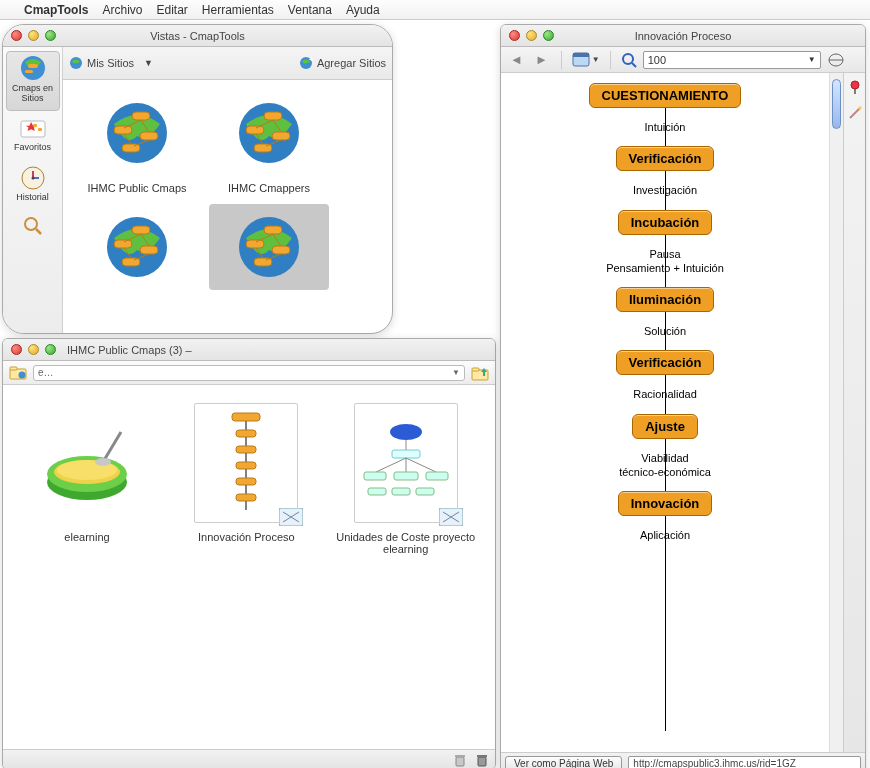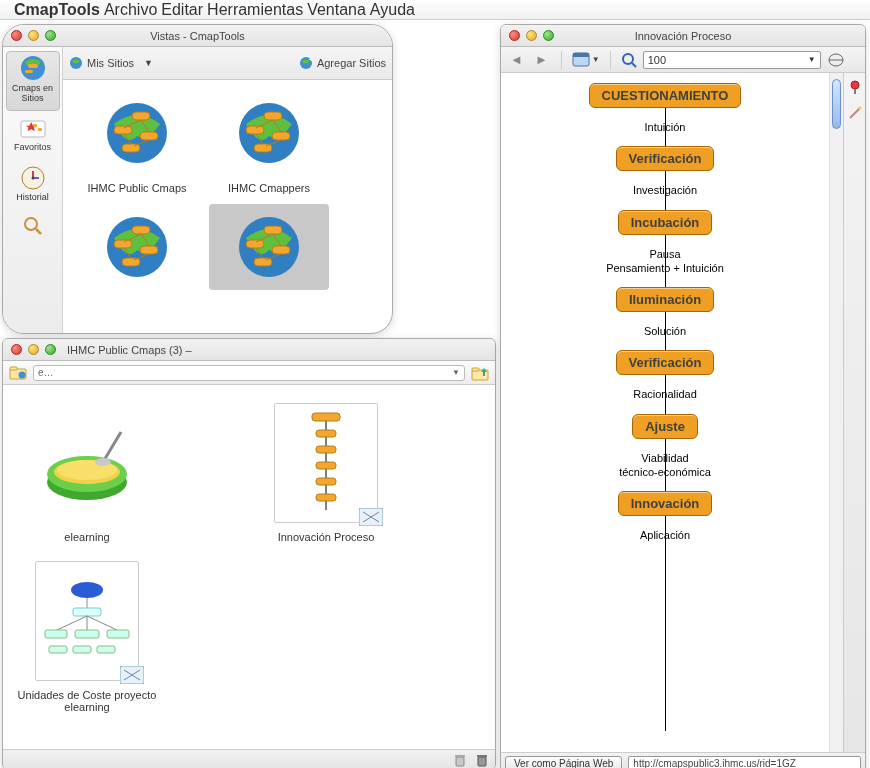--- a/index.html
+++ b/index.html
@@ -1,19 +1,19 @@
 <!DOCTYPE html>
 <html><head>
 <meta charset="utf-8">
 <style>
 * { box-sizing: border-box; margin: 0; padding: 0; font-family: "Lucida Grande", "Helvetica Neue", Arial, sans-serif; }
 body { background: #fff; font-size: 11px; color: #333; width: 870px; height: 768px; overflow: hidden; position: relative; }
 
 
-.menubar { height: 20px; background: linear-gradient(#fdfdfd,#f1f1f1); border-bottom: 1px solid #ccc; display: flex; align-items: center; padding: 0 8px; gap: 4px; font-size: 16px; }
+.menubar { height: 20px; background: linear-gradient(#fdfdfd,#f1f1f1); border-bottom: 1px solid #ccc; display: flex; align-items: center; padding: 0 8px; gap: 14px; font-size: 12px; }
 .menubar .apple { font-size: 13px; margin-right: 2px; }
 .menubar .appname { font-weight: bold; }
 
 
 .desktop { position: relative; width: 870px; height: 748px; background: #fff; }
 
 
 .window { position: absolute; background: #fff; border: 1px solid #aaa; border-radius: 6px; box-shadow: 0 2px 8px rgba(0,0,0,.15); display: flex; flex-direction: column; overflow: hidden; }
 .titlebar { height: 22px; background: linear-gradient(#f2f2f2,#e4e4e4); border-bottom: 1px solid #bbb; display: flex; align-items: center; position: relative; font-size: 11px; color: #444; }
 .titlebar .lights { display: flex; gap: 6px; padding-left: 8px; }
@@ -38,21 +38,21 @@
 .site { text-align:center; font-size:11px; width:120px; }
 .site.sel .thumb { background:#c8c8c8; border-radius:4px; }
 .thumb { display:flex; justify-content:center; align-items:center; height:86px; margin-bottom:6px; }
 .globe { width:66px; height:66px; }
 
 
 #win-public { top: 318px; left: 2px; width: 494px; height: 432px; }
 .pub-toolbar { height:24px; background:linear-gradient(#fcfcfc,#ececec); border-bottom:1px solid #ccc; display:flex; align-items:center; padding:0 6px; gap:6px; }
 .pub-addr { flex:1; height:16px; border:1px solid #bbb; border-radius:3px; background:#fff; font-size:10px; padding:0 4px; display:flex; align-items:center; justify-content:space-between; color:#666; }
 .pub-addr .dd { font-size:8px; }
-.pub-grid { flex:1; padding:18px 14px; display:grid; grid-template-columns: repeat(2,1fr); gap:18px 14px; align-content:start; }
+.pub-grid { flex:1; padding:18px 14px; display:grid; grid-template-columns: repeat(3,1fr); gap:10px 14px; align-content:start; }
 .file { width:140px; text-align:center; font-size:11px; }
 .file .thumb { height:120px; border:1px solid #ccc; border-radius:2px; background:#fff; display:flex; align-items:center; justify-content:center; margin:0 18px 8px; position:relative; }
 .file .thumb.noborder { border:none; }
 .file .cmapic { position:absolute; right:-6px; bottom:-4px; }
 .pub-footer { height:20px; background:linear-gradient(#f2f2f2,#e4e4e4); border-top:1px solid #ccc; display:flex; justify-content:flex-end; align-items:center; padding:0 6px; gap:8px; color:#777; }
 .foot-ic { display:flex; }
 
 
 #win-inno { top: 4px; left: 500px; width: 366px; height: 751px; }
 .inno-toolbar { height:26px; background:linear-gradient(#f5f5f5,#e7e7e7); border-bottom:1px solid #ccc; display:flex; align-items:center; padding:0 6px; gap:6px; }
@@ -61,21 +61,21 @@
 .tb-btn { display:flex; align-items:center; gap:2px; cursor:pointer; color:#444; }
 .tb-btn .dd { font-size:8px; }
 .zoomfield { width:178px; height:18px; border:1px solid #999; border-radius:2px; background:#fff; display:flex; align-items:center; justify-content:space-between; padding:0 4px; font-size:11px; }
 .zoomfield .dd { font-size:8px; }
 .inno-body { flex:1; display:flex; overflow:hidden; }
 .inno-canvas { flex:1; overflow:auto; background:#fff; position:relative; }
 .inno-right { width:22px; background:linear-gradient(#f3f3f3,#e6e6e6); border-left:1px solid #ccc; display:flex; flex-direction:column; align-items:center; padding-top:6px; gap:10px; }
 .r-ic { color:#555; cursor:pointer; }
 .flow { position:relative; margin:10px auto 40px; width:200px; }
 .flowline { position:absolute; top:18px; left:50%; width:0; border-left:1.5px solid #000; height: 630px; z-index:0; }
-.node { position:relative; z-index:1; background:#efa024; border:1px solid #a86500; border-radius:6px; padding:4px 12px; font-size:13px; font-weight:bold; color:#404040; text-align:right; margin:0 auto; width:max-content; box-shadow: 0 1px 0 rgba(255,255,255,.5) inset; }
+.node { position:relative; z-index:1; background:#efa024; border:1px solid #a86500; border-radius:6px; padding:4px 12px; font-size:13px; font-weight:bold; color:#000000; text-align:right; margin:0 auto; width:max-content; box-shadow: 0 1px 0 rgba(255,255,255,.5) inset; }
 .linkl { text-align:center; font-size:11px; color:#000; margin:12px auto; line-height:1.3; white-space:pre-line; }
 .inno-footer { height:22px; background:linear-gradient(#f2f2f2,#e4e4e4); border-top:1px solid #ccc; display:flex; align-items:center; padding:0 4px; gap:6px; }
 .webbtn { height:16px; padding:0 8px; border:1px solid #999; border-radius:3px; background:linear-gradient(#fdfdfd,#e6e6e6); font-size:10px; cursor:pointer; display:flex; align-items:center; }
 .urlfield { flex:1; height:16px; border:1px solid #999; border-radius:2px; background:#fff; font-size:10px; padding:0 4px; display:flex; align-items:center; color:#444; overflow:hidden; white-space:nowrap; }
 
 
 .scrollbar-v { width:14px; background:#f0f0f0; border-left:1px solid #ddd; position:relative; }
 .scrollbar-v .sb-thumb { position:absolute; left:2px; right:2px; top:6px; height:50px; background:linear-gradient(#d5e5ff,#97b8ed); border:1px solid #6a90c8; border-radius:5px; }
 
 

